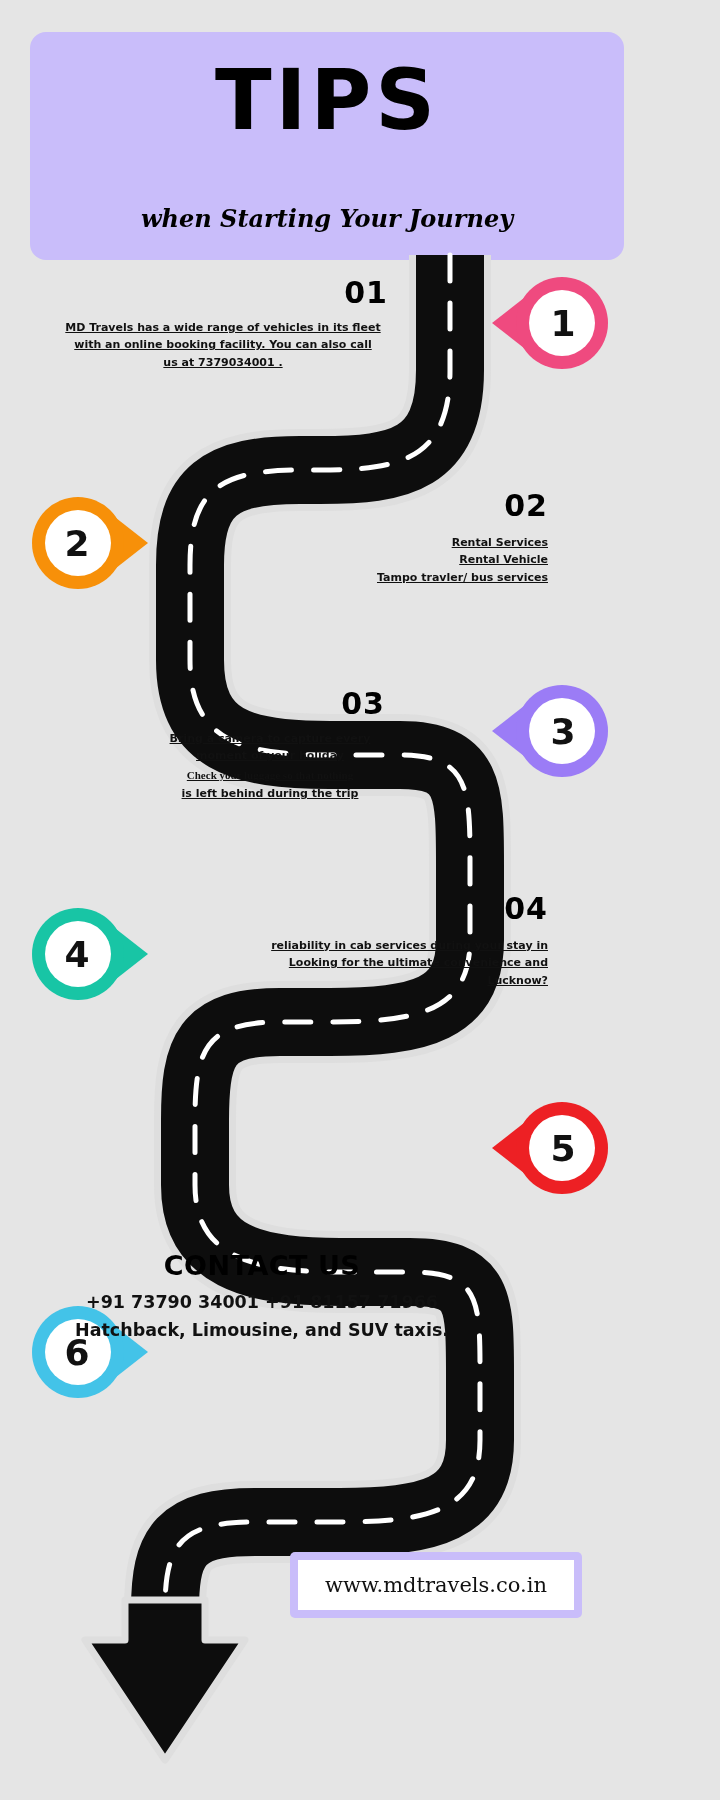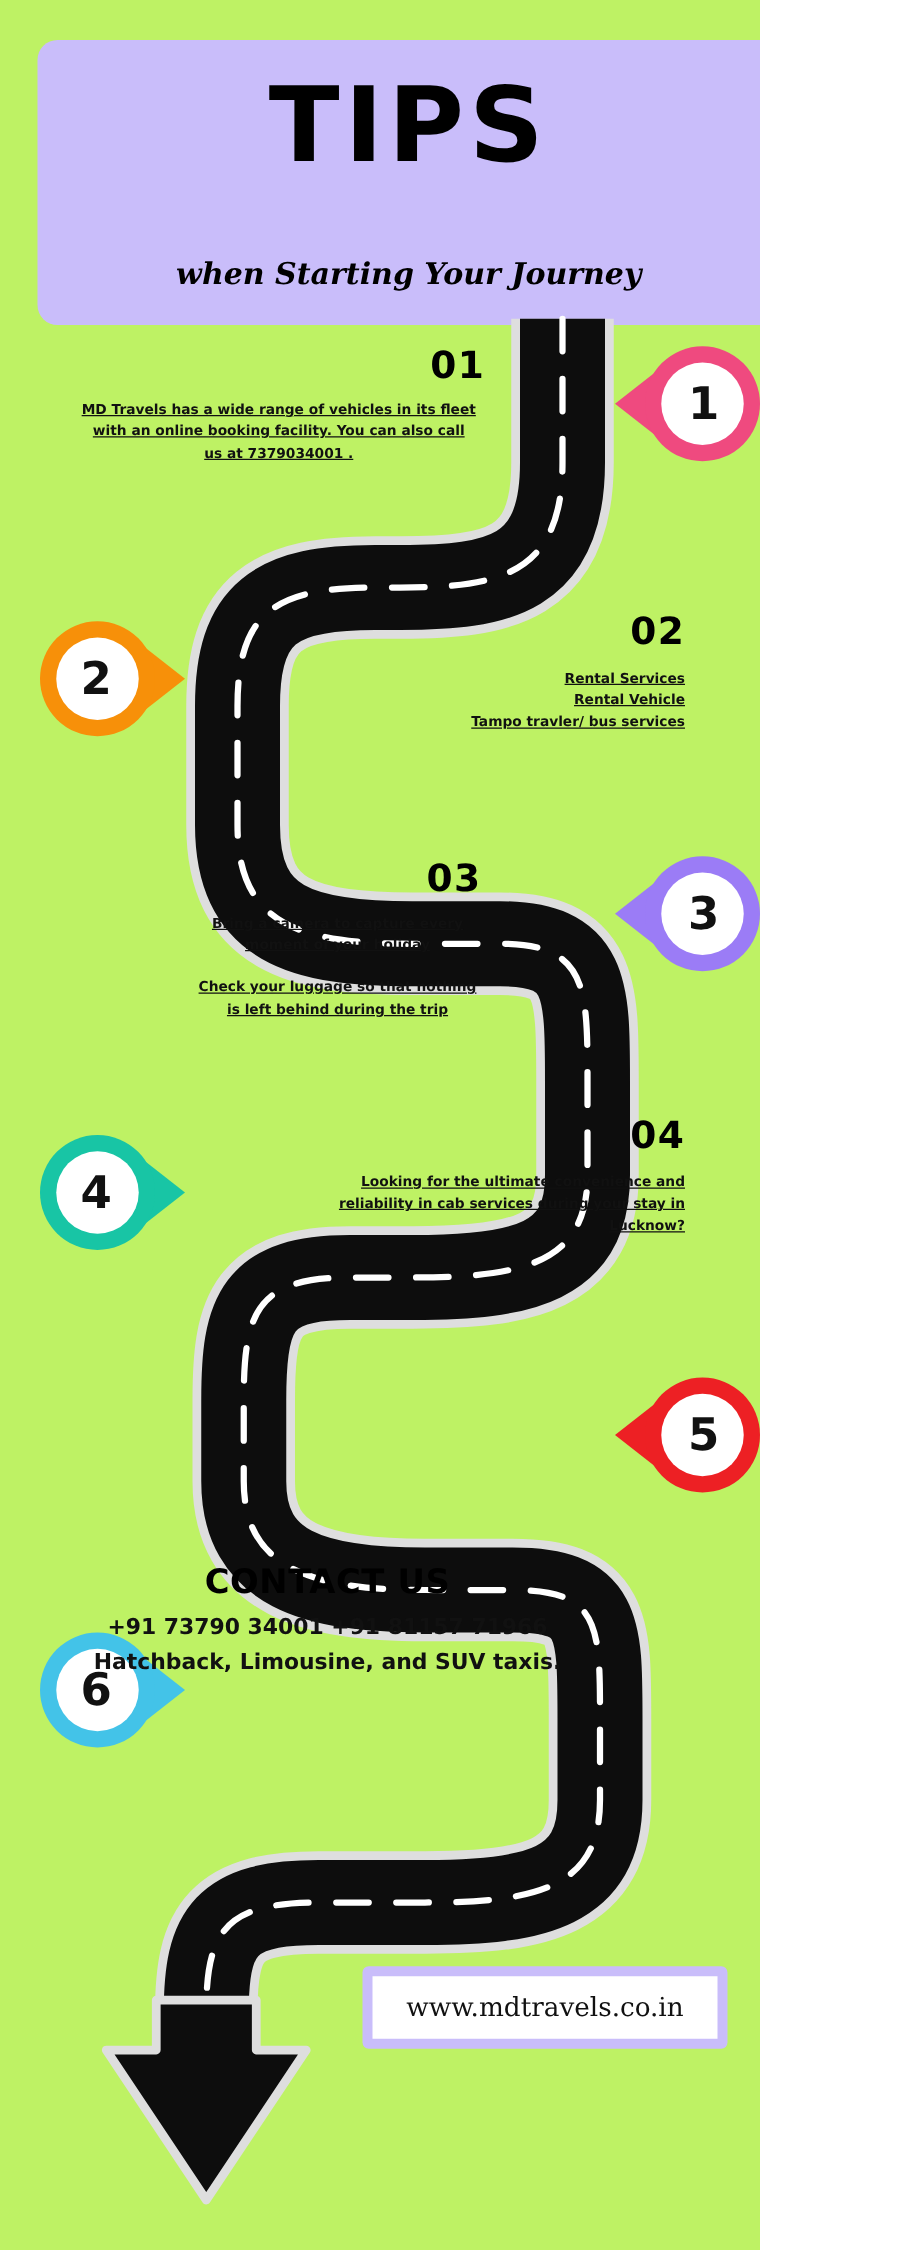--- a/index.html
+++ b/index.html
@@ -6,23 +6,23 @@
 
   html, body {
     width: 720px;
     height: 1800px;
     background: #ffffff;
     font-family: "Liberation Sans", sans-serif;
   }
 
   #page {
     position: relative;
-    width: 608px;
+    width: 720px;
     height: 1800px;
-    background: #bef264;
+    background: #e5e5e5;
     overflow: hidden;
   }
 
   
   .header-banner {
     position: absolute;
     left: 30px;
     top: 32px;
     width: 594px;
     height: 228px;
@@ -136,21 +136,20 @@
   
   .site-box {
     position: absolute;
     left: 290px;
     top: 1552px;
     width: 292px;
     height: 66px;
     background: #c9bdfa;
     border-radius: 5px;
     padding: 8px;
-    margin-top: 21px;
   }
   .site-box-inner {
     width: 100%;
     height: 100%;
     background: #ffffff;
     display: flex;
     align-items: center;
     justify-content: center;
   }
   .site-url {
@@ -274,30 +273,30 @@
       <div><span>Rental Vehicle</span></div>
       <div><span>Tampo travler/ bus services</span></div>
     </div>
   </div>
 
   <div class="step" style="left:155px; top:688px; width:230px;">
     <div class="step-num ta-right">03</div>
     <div class="step-body ta-center" style="margin-top:10px; width:230px;">
       <div><span>Bring a camera to capture every</span></div>
       <div><span>moment of your holiday</span></div>
-      <div style="margin-top:16px;"><span>Check your luggage so that nothing</span></div>
+      <div style="margin-top:2px;font-family:Liberation Serif, serif;"><span>Check your luggage so that nothing</span></div>
       <div><span>is left behind during the trip</span></div>
     </div>
   </div>
 
   <div class="step" style="left:248px; top:893px; width:300px;">
     <div class="step-num ta-left">04</div>
     <div class="step-body ta-left" style="margin-top:12px;">
+      <div><span>reliability in cab services during your stay in</span></div>
       <div><span>Looking for the ultimate convenience and</span></div>
-      <div><span>reliability in cab services during your stay in</span></div>
       <div><span>Lucknow?</span></div>
     </div>
   </div>
 
   <div class="contact">
     <div class="contact-title">CONTACT US</div>
     <div class="contact-line">+91 73790 34001 +91 81157 71966</div>
     <div class="contact-line">Hatchback, Limousine, and SUV taxis.</div>
   </div>
 

